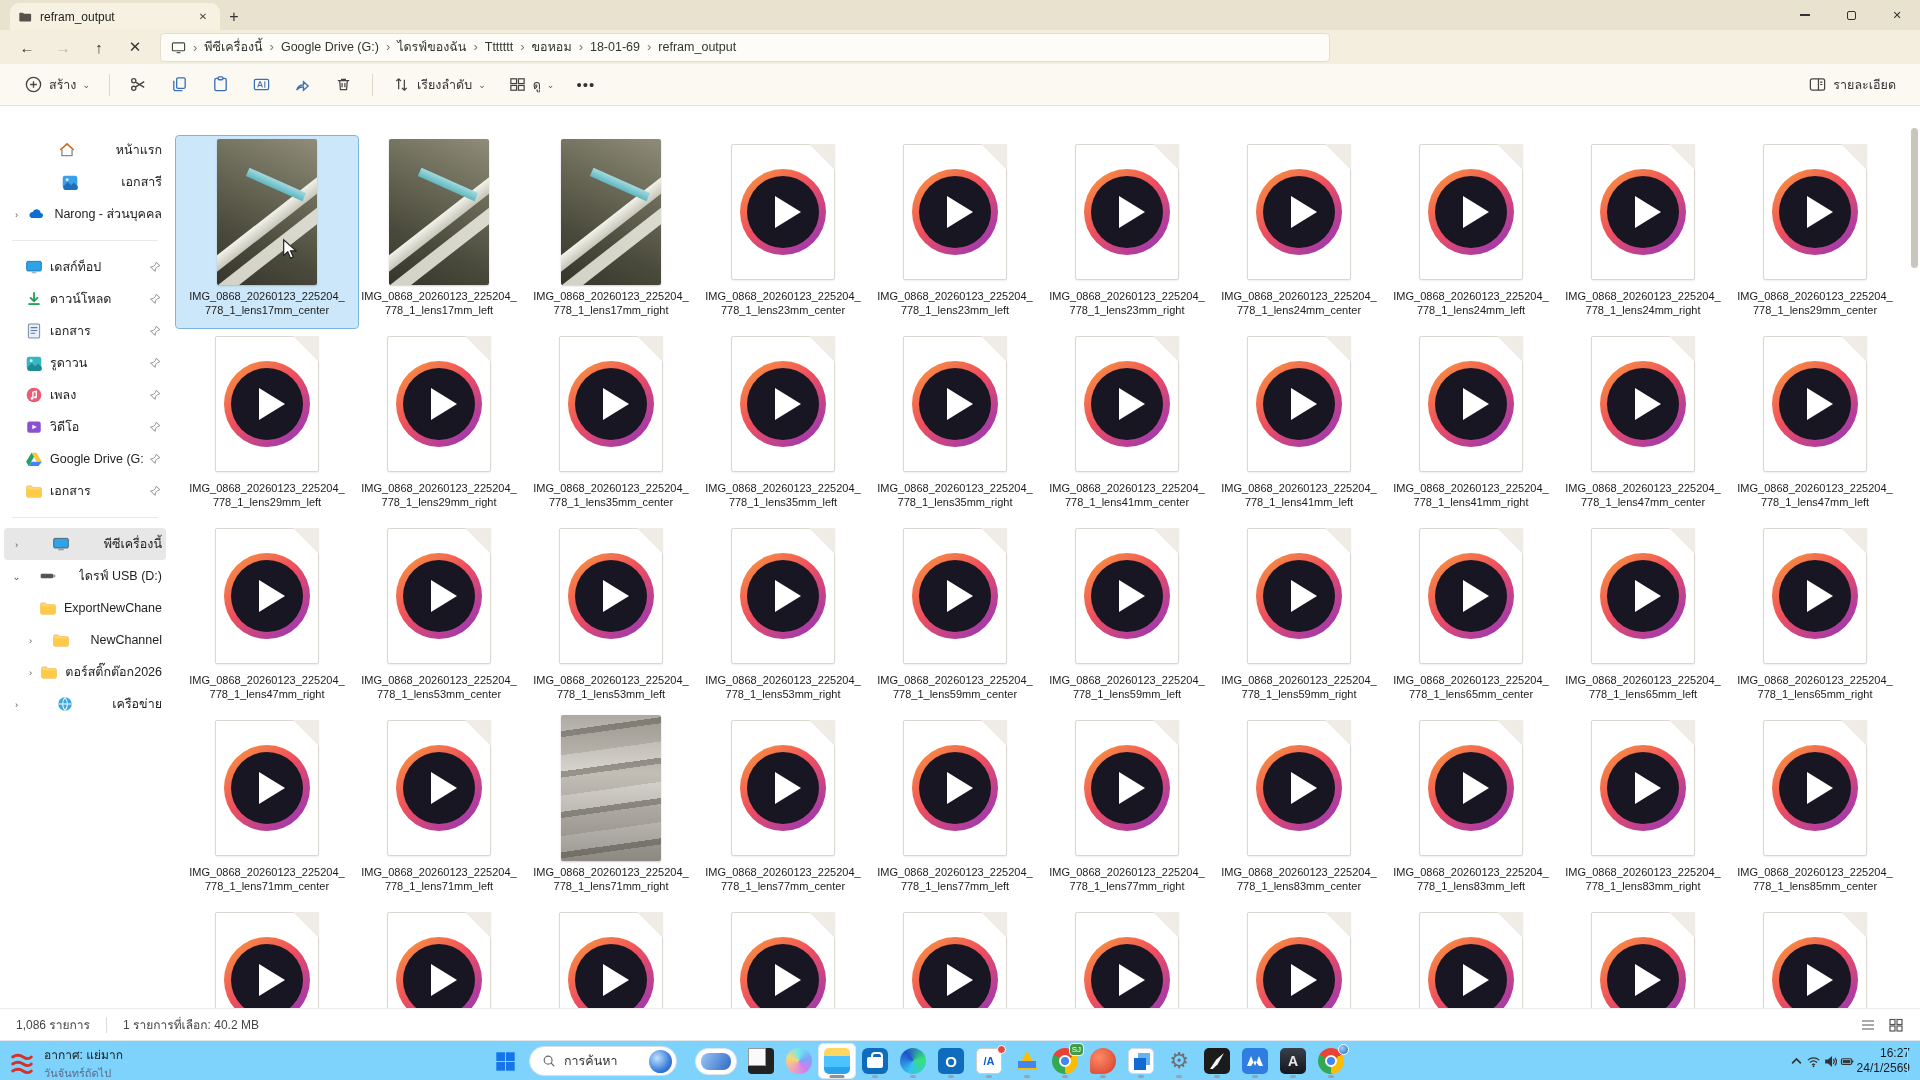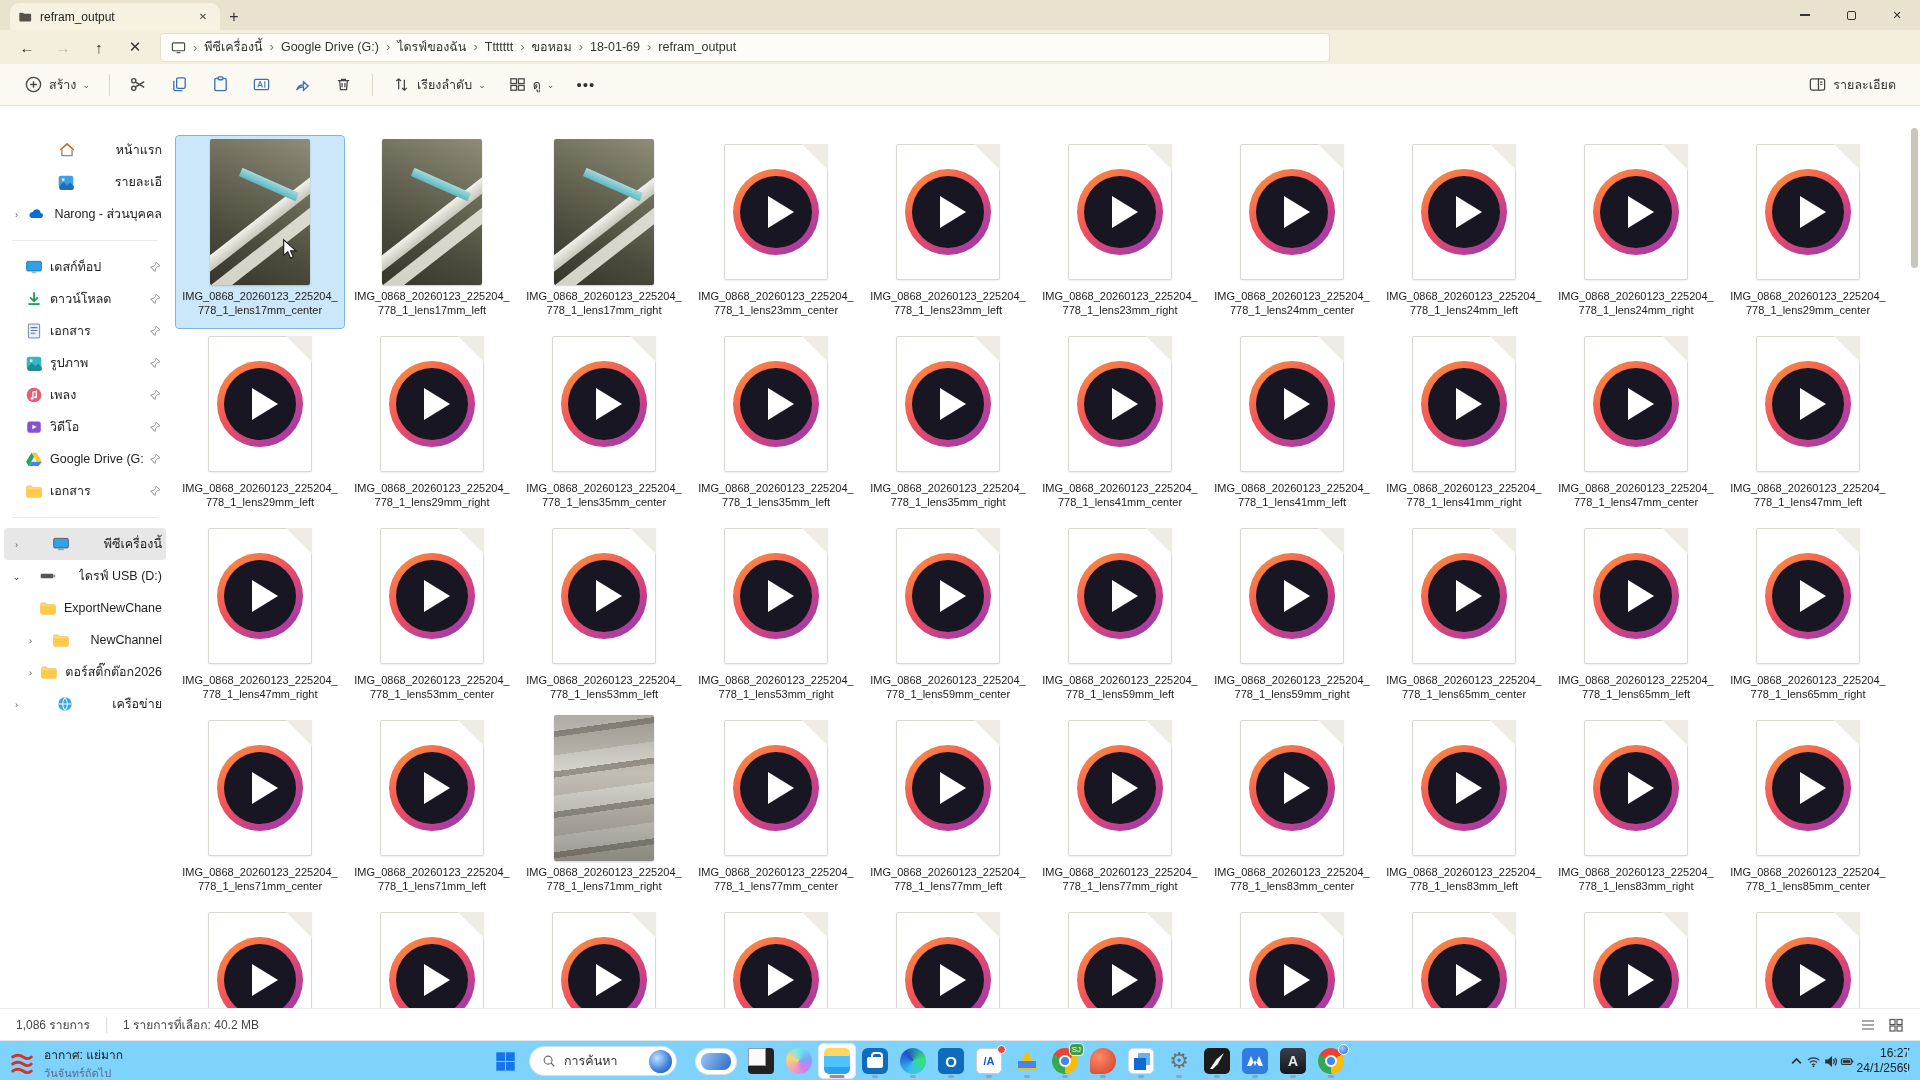--- a/index.html
+++ b/index.html
@@ -48,21 +48,21 @@
   .side-chev { width:13px; font-size:9.5px; color:#555; text-align:center; flex:none; }
   .side-icon { width:18px; height:18px; margin:0 7px 0 2px; flex:none; }
   .side-label { white-space:nowrap; overflow:hidden; }
   .side-pin { margin-left:auto; width:14px; height:14px; flex:none; opacity:.85; }
   .side-divider { height:1px; background:#e9e9e9; margin:10px 12px; }
   .side-item.indent { padding-left:20px; }
 
   
   .content { position:absolute; top:106px; left:170px; right:0; bottom:32px; background:#fff; overflow:hidden; }
   .grid { position:absolute; left:6px; top:30px; display:grid; grid-template-columns:repeat(10,172px); grid-auto-rows:192px; }
-  .tile { width:168px; display:flex; flex-direction:column; align-items:center; padding-top:2px; border-radius:3px; }
+  .tile { width:182px; display:flex; flex-direction:column; align-items:center; padding-top:2px; border-radius:3px; }
   .tile.selected { background:#cde7fa; outline:1px solid #7cb5e0; }
   .thumbzone { height:148px; width:100%; display:flex; align-items:center; justify-content:center; position:relative; }
   .page { width:104px; height:136px; background:#fff; border:1px solid #dad8d0; border-radius:2px; box-shadow:0 1px 2px rgba(0,0,0,.07); position:relative; }
   .page::after { content:''; position:absolute; top:-1px; right:-1px; width:0; height:0; border-top:26px solid #efece5; border-left:26px solid transparent; }
   .play { position:absolute; width:86px; height:86px; border-radius:50%; background:linear-gradient(140deg,#f8963c 5%,#ef4f5e 45%,#9b36b5 92%); display:flex; align-items:center; justify-content:center; }
   .play::before { content:''; position:absolute; inset:7px; border-radius:50%; background:#181623; }
   .play::after { content:''; position:relative; z-index:1; width:0; height:0; border-left:26px solid #fff; border-top:16px solid transparent; border-bottom:16px solid transparent; margin-left:9px; }
   .photo { width:100px; height:146px; border-radius:2px; position:relative; overflow:hidden; box-shadow:0 1px 2px rgba(0,0,0,.2); }
   .photo.v1 { background:linear-gradient(205deg,#8f8d79 0%,#6b6a58 35%,#4a4a3c 70%,#35352b 100%); }
   .photo.v1::before { content:''; position:absolute; left:-25%; top:54%; width:150%; height:13px; background:linear-gradient(#f2f2ea,#c6c6ba); transform:rotate(-38deg); box-shadow:0 24px 0 rgba(238,238,228,.85); }
@@ -291,21 +291,21 @@
         </div>
         <div class="side-item">
           <span class="side-chev"></span>
           <span class="svgicon side-icon">
             <svg viewBox="0 0 16 16">
               <rect x="1.5" y="2.5" width="13" height="11" rx="2" fill="#3ba0e8"></rect>
               <circle cx="5.5" cy="6" r="1.3" fill="#ffffffcc"></circle>
               <path d="M2 12l4-4 3 3 2.5-2.5L15 12v1a2 2 0 0 1-2 2H4a2 2 0 0 1-2-2z" fill="#1c6fb8"></path>
             </svg>
           </span>
-          <span class="side-label">รายละเอี</span>
+          <span class="side-label">เอกสารี</span>
         </div>
         <div class="side-item">
           <span class="side-chev">›</span>
           <span class="svgicon side-icon">
             <svg viewBox="0 0 16 16">
               <path d="M4.2 11.6h7.6a2.2 2.2 0 0 0 .3-4.4 3.6 3.6 0 0 0-7-.9 2.7 2.7 0 0 0-.9 5.3z" fill="#0b6fd0"></path>
             </svg>
           </span>
           <span class="side-label">Narong - ส่วนบุคคล</span>
         </div>
@@ -358,21 +358,21 @@
         </div>
         <div class="side-item">
           <span class="side-chev"></span>
           <span class="svgicon side-icon">
             <svg viewBox="0 0 16 16">
               <rect x="1.5" y="2.5" width="13" height="11" rx="2" fill="#35b8c2"></rect>
               <circle cx="5.5" cy="6" r="1.3" fill="#ffffffcc"></circle>
               <path d="M2 12l4-4 3 3 2.5-2.5L15 12v1a2 2 0 0 1-2 2H4a2 2 0 0 1-2-2z" fill="#1d8a94"></path>
             </svg>
           </span>
-          <span class="side-label">รูปภาพ</span>
+          <span class="side-label">รูดาวน</span>
           <span class="svgicon side-pin">
             <svg viewBox="0 0 16 16" fill="none" stroke="#777" stroke-width="1.1">
               <path d="M9.5 2.5 13.5 6.5 11 7.5 8.5 10 8 13 3 8l3-.5L8.5 5z"></path>
             </svg>
           </span>
         </div>
         <div class="side-item">
           <span class="side-chev"></span>
           <span class="svgicon side-icon">
             <svg viewBox="0 0 16 16">

